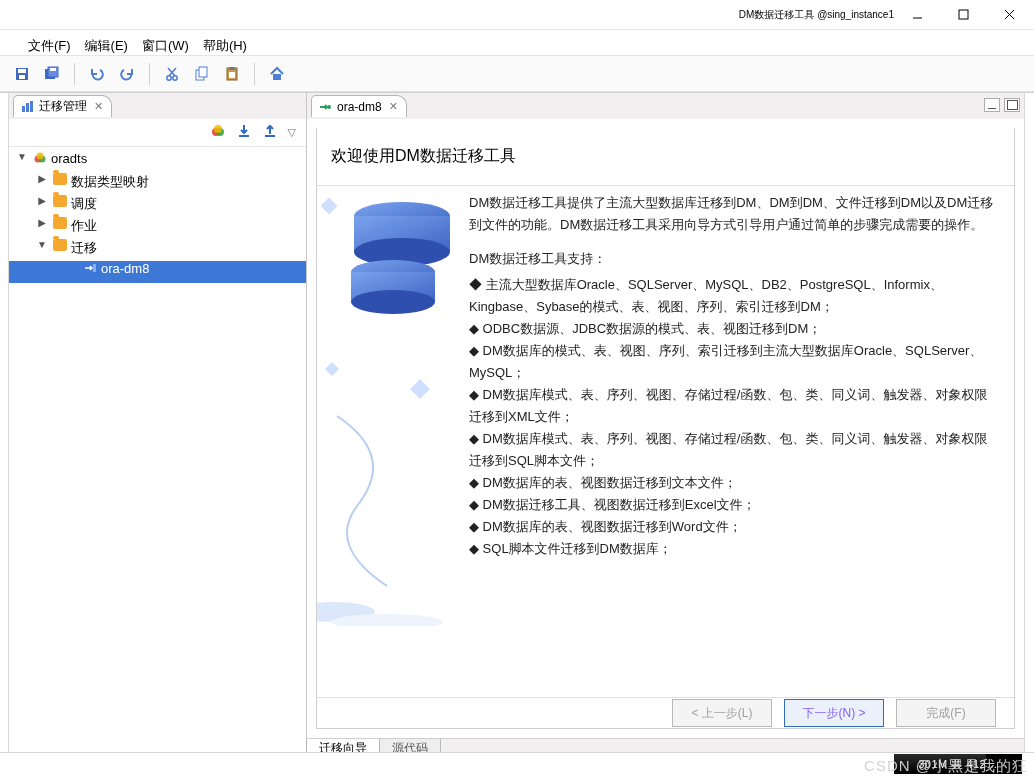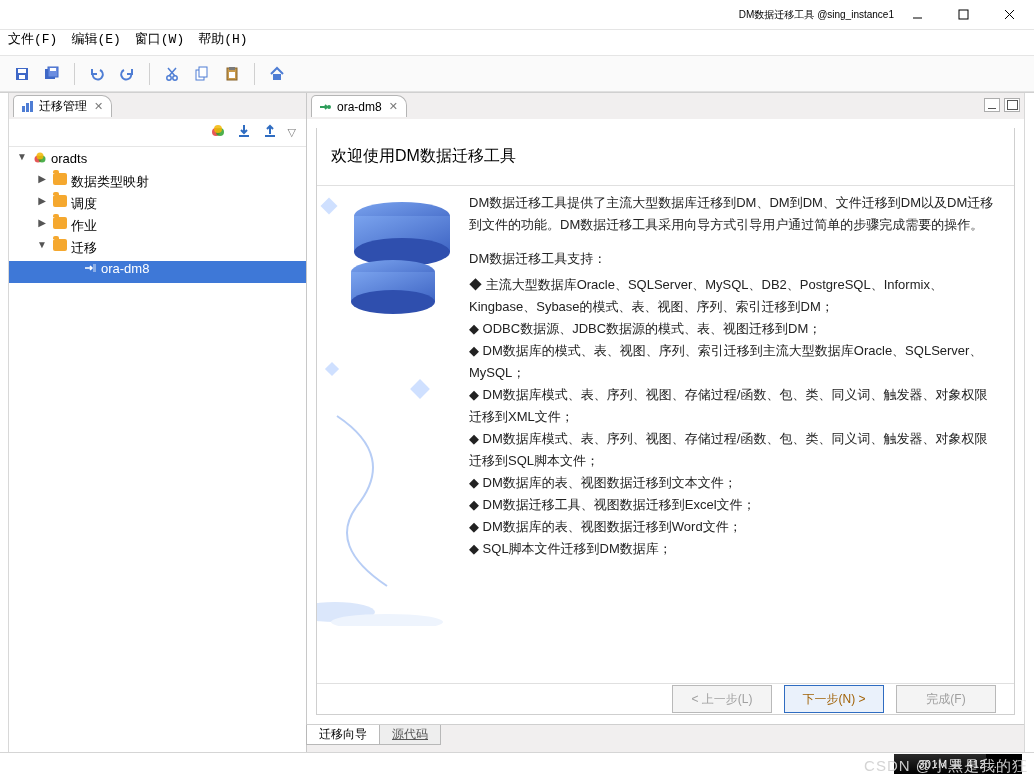--- a/index.html
+++ b/index.html
@@ -29,25 +29,24 @@
   .win-btn {
     width: 46px; height: 30px;
     display: flex; align-items: center; justify-content: center;
     color: #000;
   }
   .win-btn svg { stroke: #000; stroke-width: 1; fill: none; }
   
   .menubar {
     height: 26px;
     display: flex;
-    align-items: flex-start;
+    align-items: flex-end;
     gap: 14px;
-    padding: 0 8px;
+    padding: 0 28px;
     border-bottom: 1px solid #e5e5e5;
-    font-family: Liberation Mono, monospace;
   }
   .menubar .menu-item { font-size: 13px; }
   
   .toolbar {
     height: 36px;
     display: flex;
     align-items: center;
     padding: 0 10px;
     gap: 6px;
     border-bottom: 1px solid #e0e0e0;
@@ -237,30 +236,30 @@
   .wbtn {
     min-width: 100px;
     height: 28px;
     border: 1px solid #b9b9b9;
     background: #f4f4f4;
     font-size: 12px;
     display: flex;
     align-items: center;
     justify-content: center;
     padding: 0 12px;
-    color: #a16207;
+    color: #8b5cf6;
   }
   .wbtn.primary {
     border-color: #2f6cc1;
     background: #eaf1fb;
   }
   .wbtn.disabled { color: #a0a0a0; }
   
   .editor-bottom-tabs {
-    height: 28px;
+    height: 14px;
     display: flex;
     align-items: flex-start;
     border-top: 1px solid #cfcfcf;
     background: #f1efef;
   }
   .btab {
     height: 20px;
     padding: 0 12px;
     border: 1px solid #b8b8b8;
     border-top: none;

